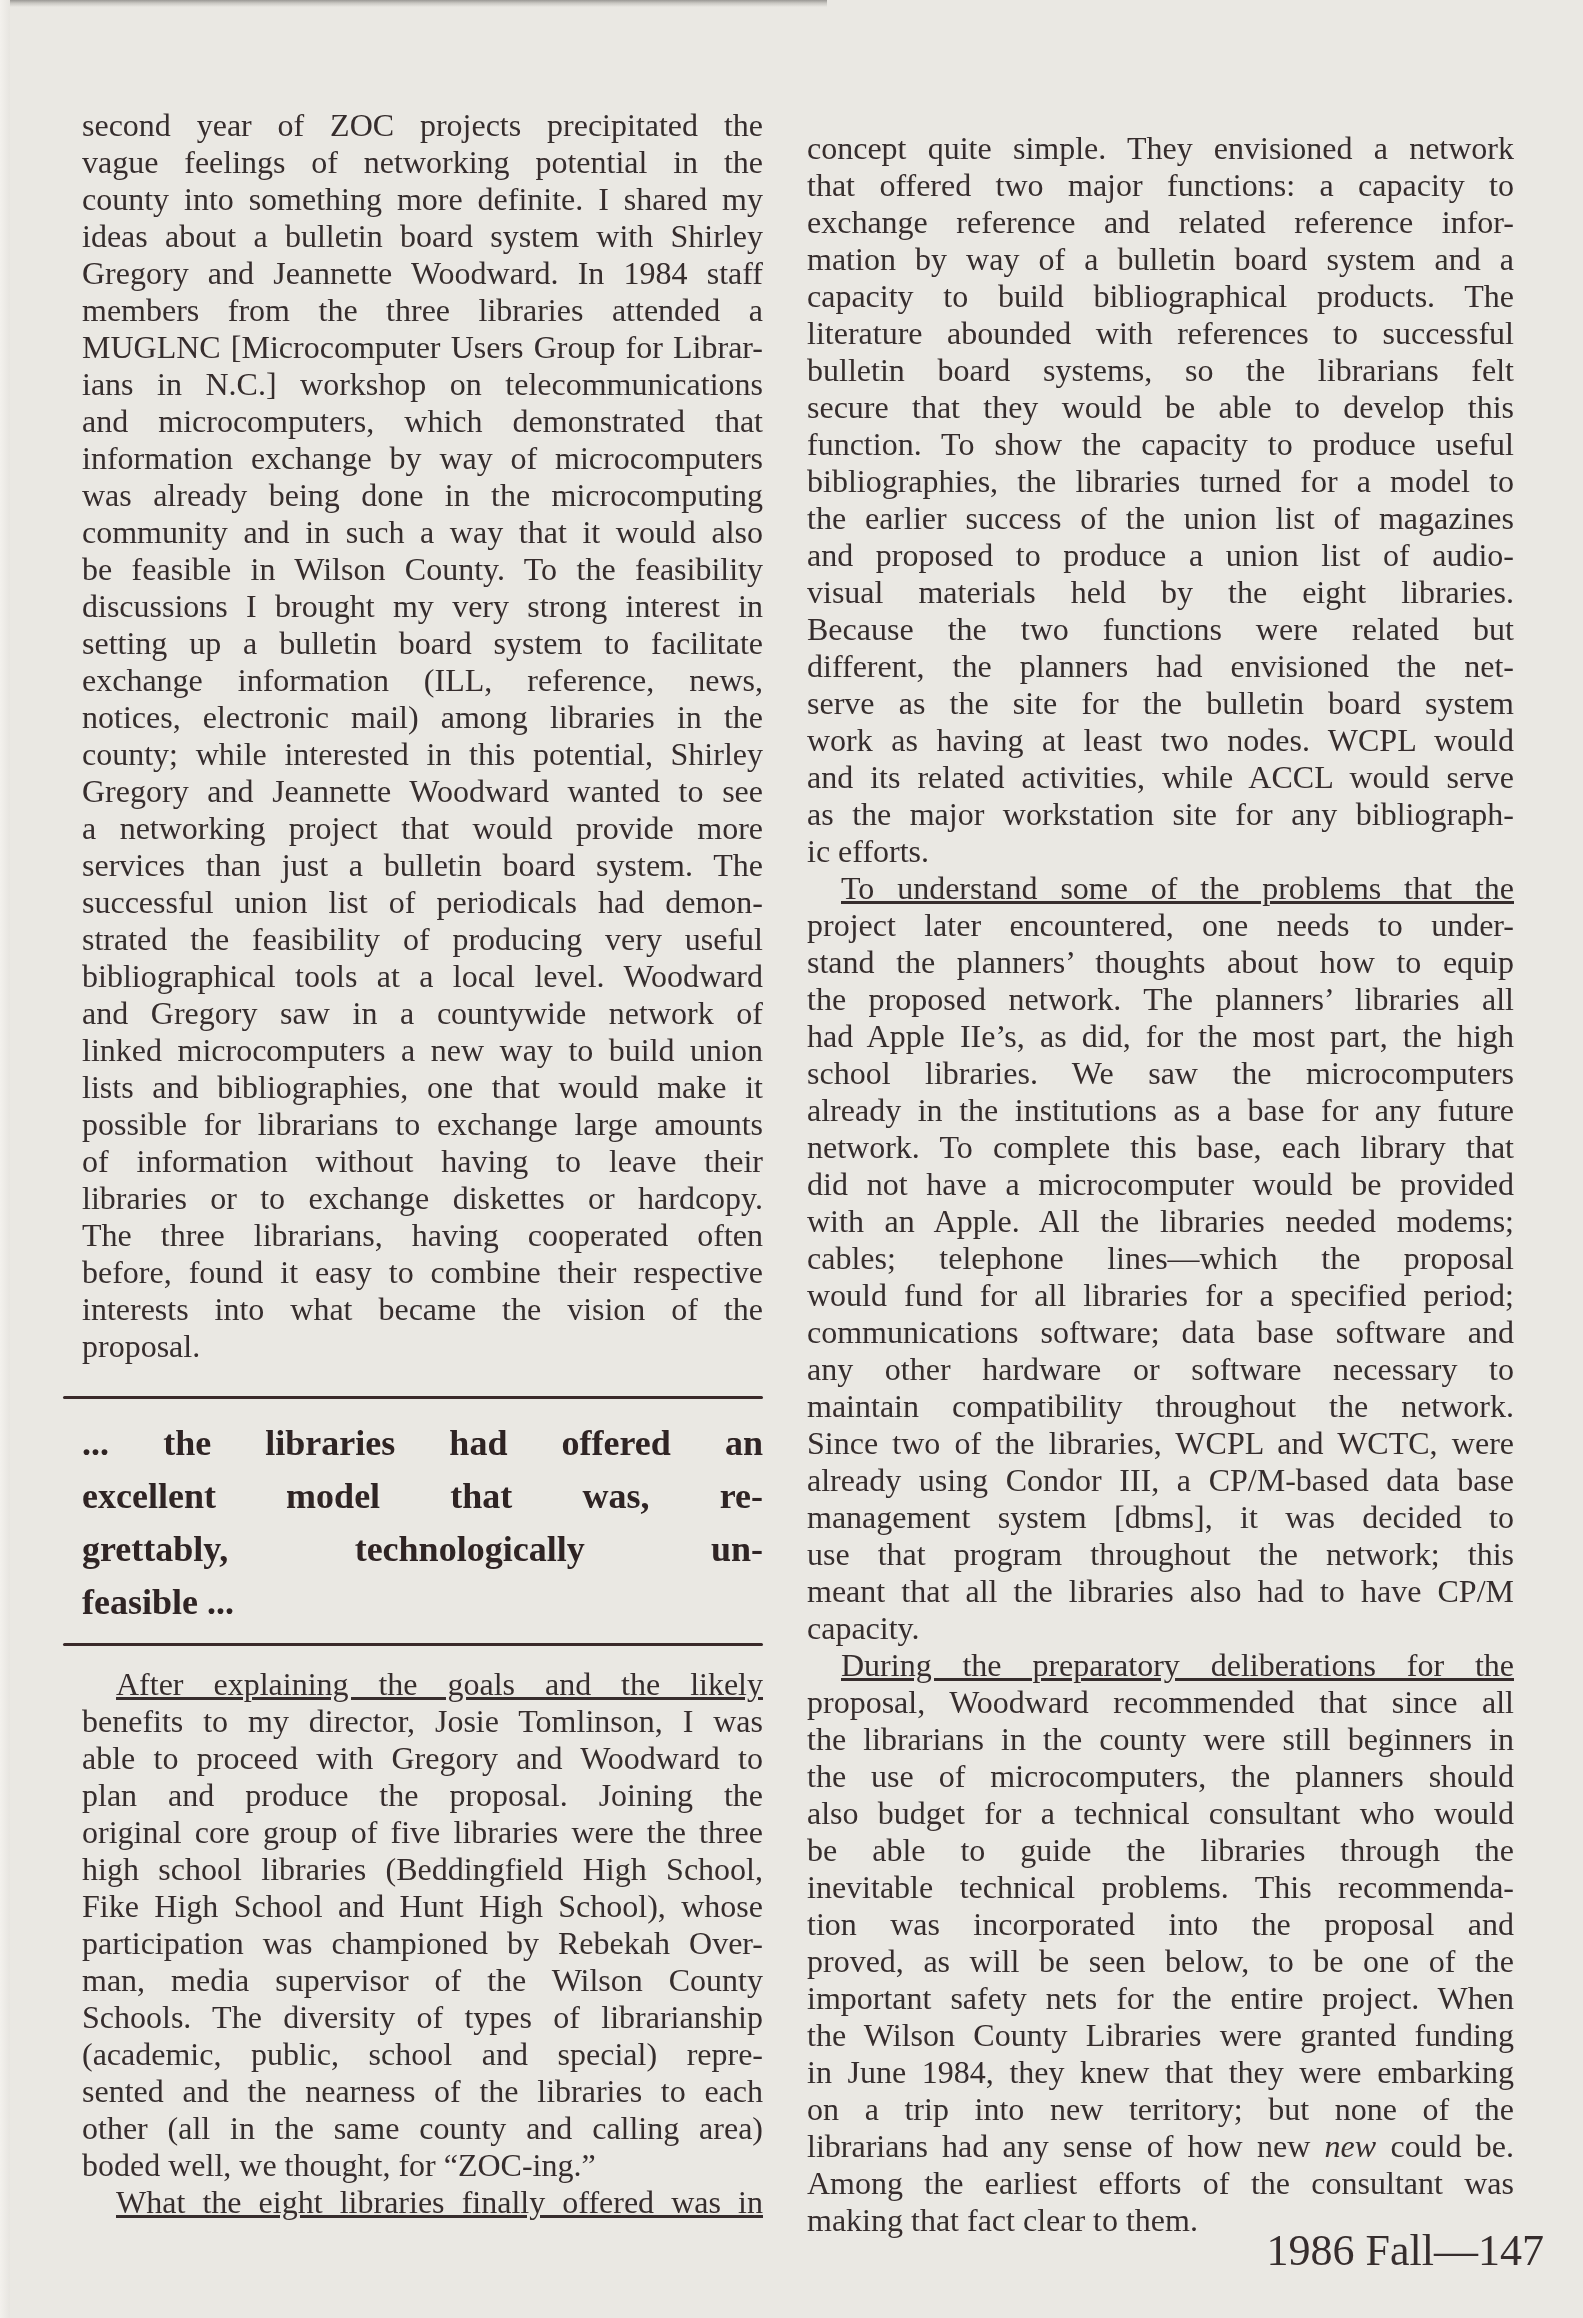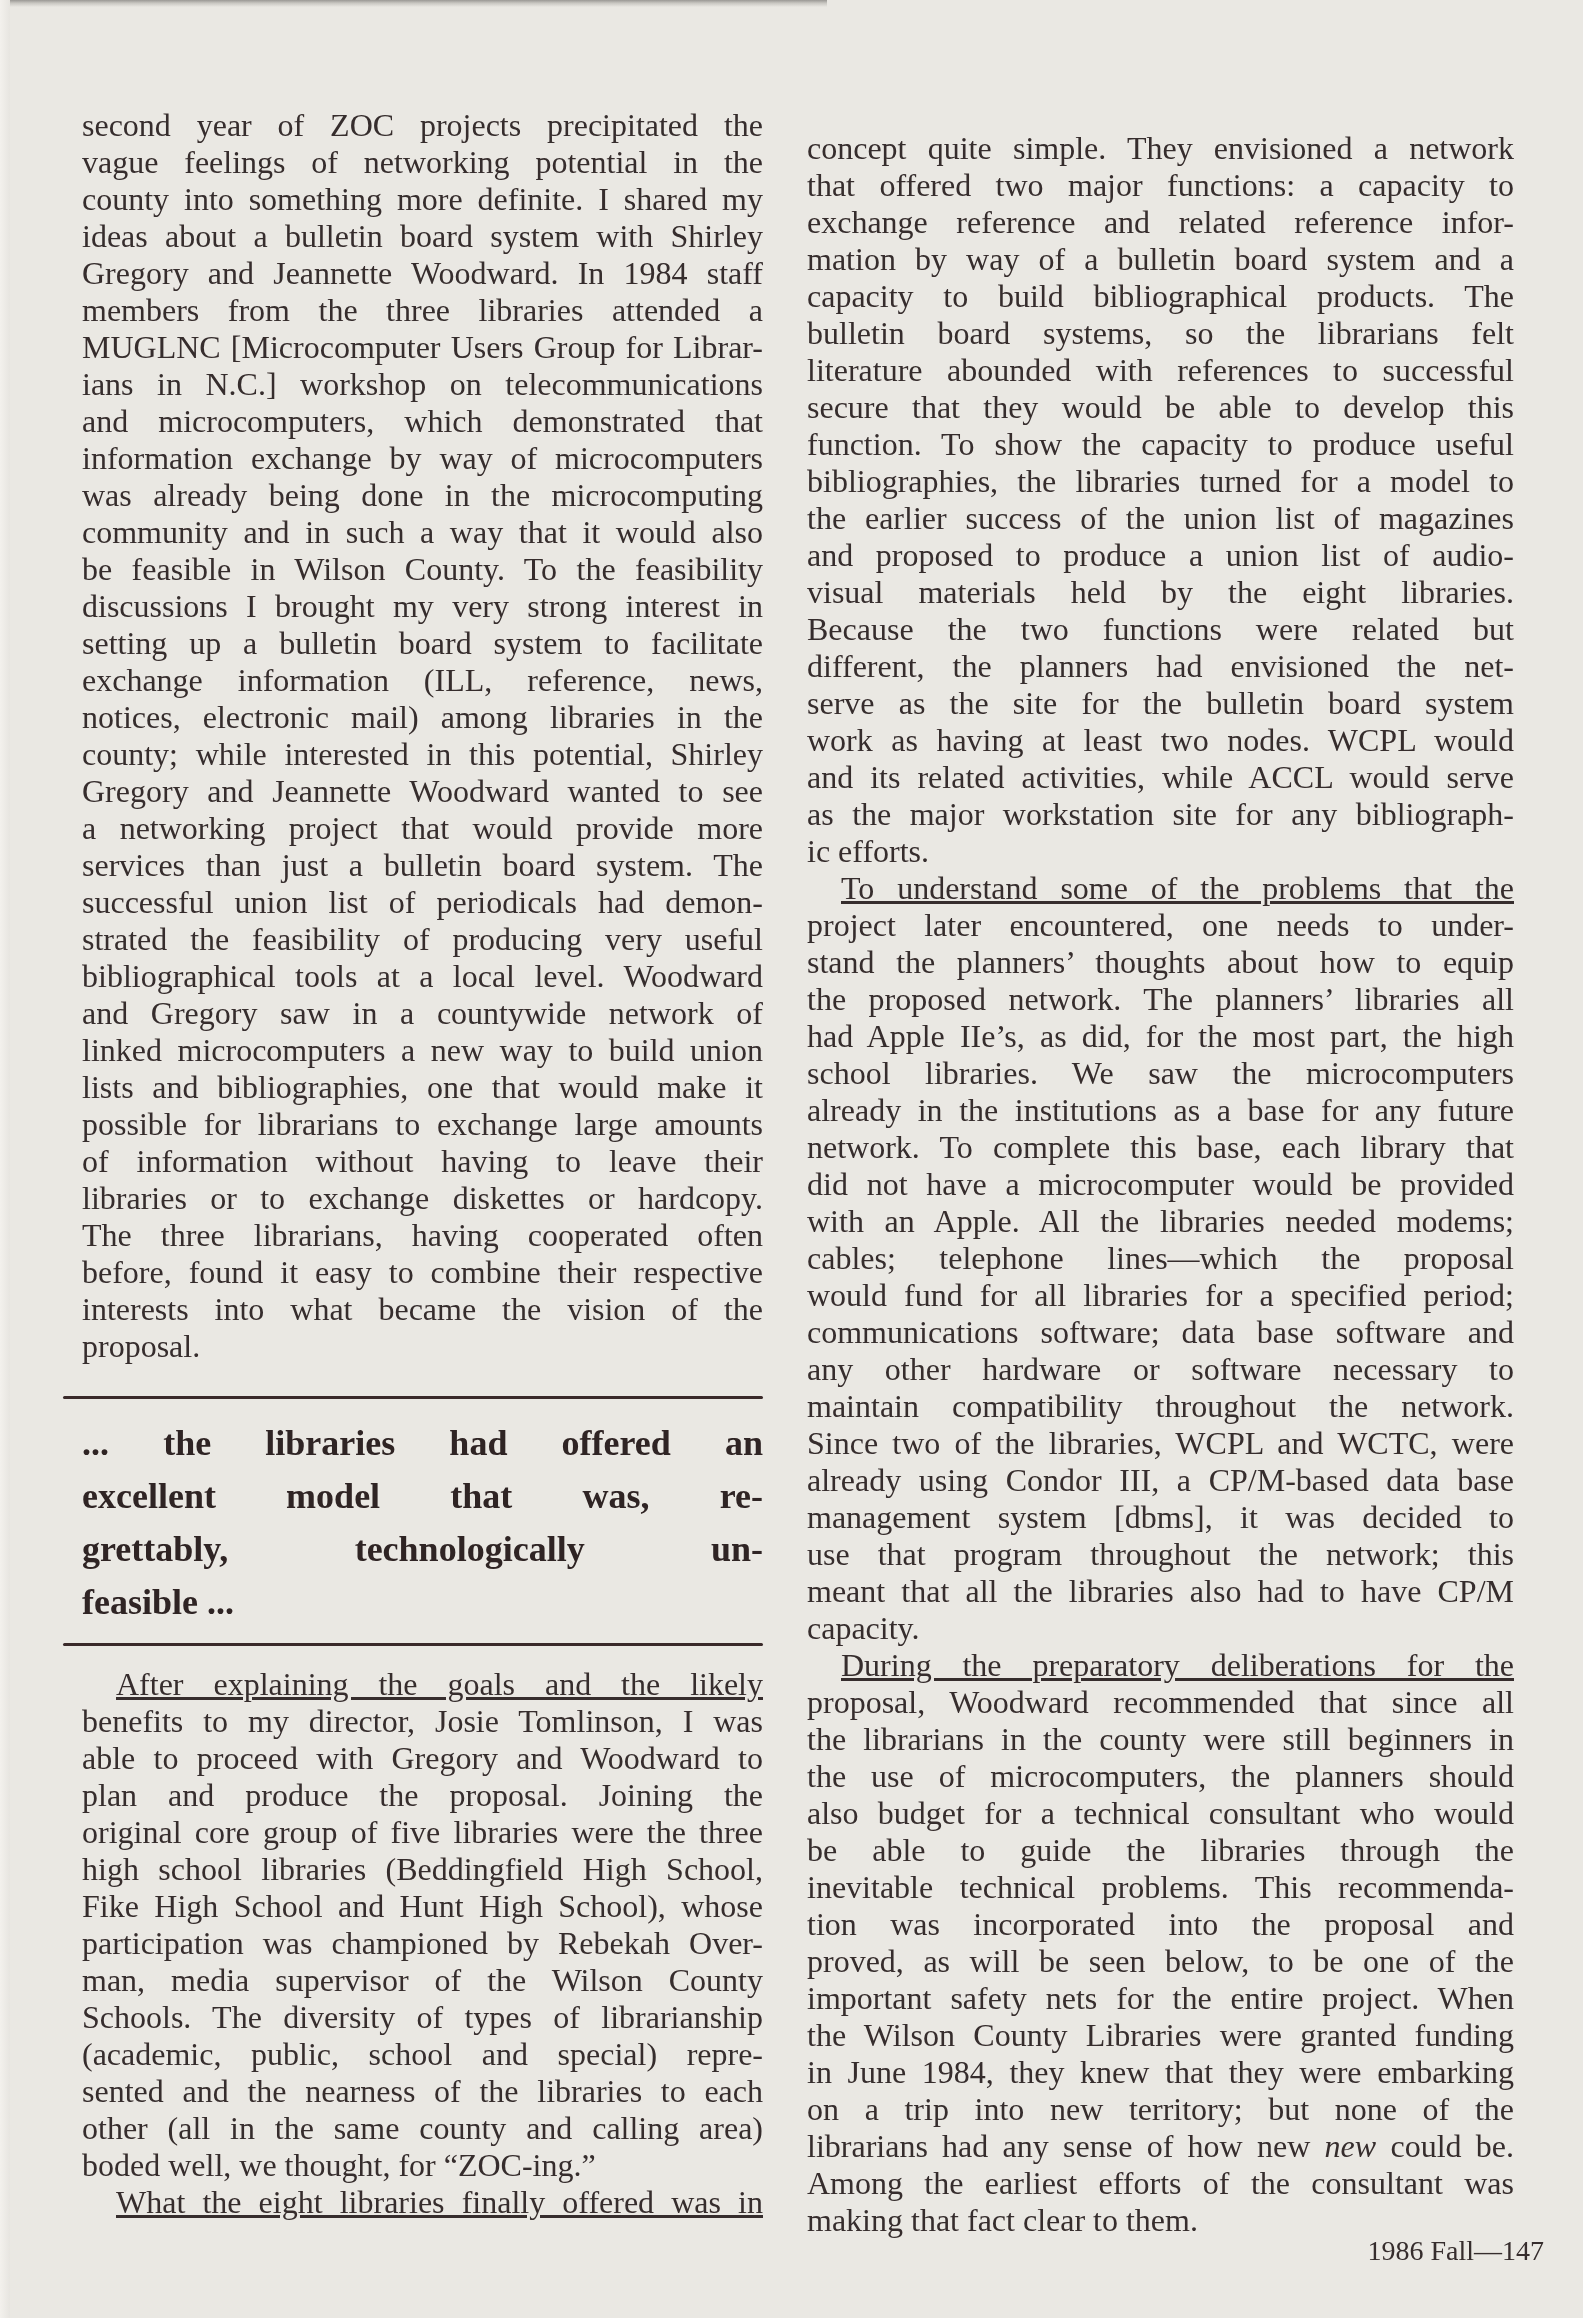--- a/index.html
+++ b/index.html
@@ -34,21 +34,21 @@
     background: #3a2a2a; border-radius: 1.6px;
   }
   .pq {
     height: 53px; line-height: 53px; font-size: 36px; font-weight: bold;
     white-space: nowrap; text-align: justify; text-align-last: justify;
     color: #2f2424;
   }
   .pq.end { text-align-last: left; }
   .folio {
     position: absolute; right: 39px; top: 2232px;
-    font-size: 28px; line-height: 38px; white-space: nowrap;
+    font-size: 44px; line-height: 38px; white-space: nowrap;
   }
 </style>
 </head>
 <body>
 
 <div class="scan-top"></div>
 <div class="scan-left"></div>
 
 <div class="col col-left">
   <div class="block" style="top:107px">
@@ -118,22 +118,22 @@
   </div>
 </div>
 
 <div class="col col-right" style="top:95px">
   <div>
     <div class="ln">concept quite simple. They envisioned a network</div>
     <div class="ln">that offered two major functions: a capacity to</div>
     <div class="ln">exchange reference and related reference infor-</div>
     <div class="ln">mation by way of a bulletin board system and a</div>
     <div class="ln">capacity to build bibliographical products. The</div>
+    <div class="ln">literature abounded with references to successful</div>
     <div class="ln">bulletin board systems, so the librarians felt</div>
-    <div class="ln">literature abounded with references to successful</div>
     <div class="ln">secure that they would be able to develop this</div>
     <div class="ln">function. To show the capacity to produce useful</div>
     <div class="ln">bibliographies, the libraries turned for a model to</div>
     <div class="ln">the earlier success of the union list of magazines</div>
     <div class="ln">and proposed to produce a union list of audio-</div>
     <div class="ln">visual materials held by the eight libraries.</div>
     <div class="ln">Because the two functions were related but</div>
     <div class="ln">different, the planners had envisioned the net-</div>
     <div class="ln">serve as the site for the bulletin board system</div>
     <div class="ln">work as having at least two nodes. WCPL would</div>

